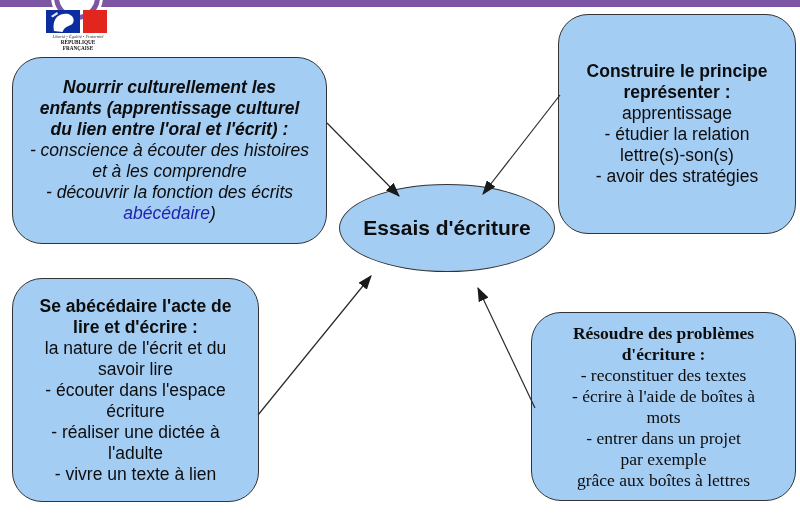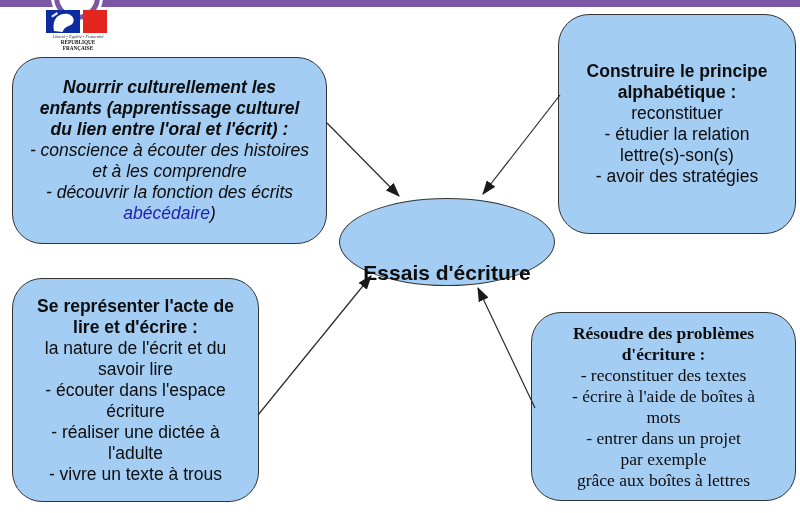--- a/index.html
+++ b/index.html
@@ -30,27 +30,27 @@
   .node{
     position:absolute;background:var(--node-fill,#A4CDF4);
     border:1.5px solid var(--node-border,#333);border-radius:30px;
     display:flex;flex-direction:column;justify-content:center;align-items:center;
     text-align:center;
   }
   .ln{white-space:nowrap;font-size:17.5px;line-height:21px;height:21px;}
   .b{font-weight:bold;}
   .link{color:var(--link-blue,#2222AE);}
   #node-tl{left:12px;top:57px;width:313px;height:185px;font-style:italic;}
-  #node-tr{left:558px;top:14px;width:236px;height:218px;border-radius:31px;}
+  #node-tr{left:558px;top:14px;width:236px;height:218px;}
   #node-bl{left:12px;top:278px;width:245px;height:222px;}
   #node-br{left:531px;top:312px;width:263px;height:187px;font-family:Liberation Serif, serif;}
   .ellipse{
-    position:absolute;left:339px;top:198px;width:214px;height:86px;border-radius:50%;
+    position:absolute;left:339px;top:184px;width:214px;height:86px;border-radius:50%;
     background:var(--node-fill,#A4CDF4);border:1.5px solid var(--node-border,#333);
-    display:flex;align-items:flex-end;justify-content:center;
+    display:flex;align-items:center;justify-content:center;
     font-weight:bold;font-size:21px;white-space:nowrap;
   }
   .arrows{position:absolute;left:0;top:0;width:800px;height:513px;pointer-events:none;}
 </style>
 </head>
 <body>
 
 <div class="page">
 
   <div class="topbar"></div>
@@ -77,37 +77,37 @@
     <div class="ln b">enfants (apprentissage culturel</div>
     <div class="ln b">du lien entre l'oral et l'écrit) :</div>
     <div class="ln">- conscience à écouter des histoires</div>
     <div class="ln">et à les comprendre</div>
     <div class="ln">- découvrir la fonction des écrits</div>
     <div class="ln"><span class="link">abécédaire</span><span>)</span></div>
   </div>
 
   <div class="node" id="node-tr">
     <div class="ln b">Construire le principe</div>
-    <div class="ln b">alphabétique :</div>
-    <div class="ln">reconstituer</div>
+    <div class="ln b">représenter :</div>
+    <div class="ln">apprentissage</div>
     <div class="ln">- étudier la relation</div>
     <div class="ln">lettre(s)-son(s)</div>
     <div class="ln">- avoir des stratégies</div>
   </div>
 
   <div class="node" id="node-bl">
-    <div class="ln b">Se représenter l'acte de</div>
+    <div class="ln b">Se abécédaire l'acte de</div>
     <div class="ln b">lire et d'écrire :</div>
     <div class="ln">la nature de l'écrit et du</div>
     <div class="ln">savoir lire</div>
     <div class="ln">- écouter dans l'espace</div>
     <div class="ln">écriture</div>
     <div class="ln">- réaliser une dictée à</div>
     <div class="ln">l'adulte</div>
-    <div class="ln">- vivre un texte à trous</div>
+    <div class="ln">- vivre un texte à lien</div>
   </div>
 
   <div class="node" id="node-br">
     <div class="ln b">Résoudre des problèmes</div>
     <div class="ln b">d'écriture :</div>
     <div class="ln">- reconstituer des textes</div>
     <div class="ln">- écrire à l'aide de boîtes à</div>
     <div class="ln">mots</div>
     <div class="ln">- entrer dans un projet</div>
     <div class="ln">par exemple</div>

